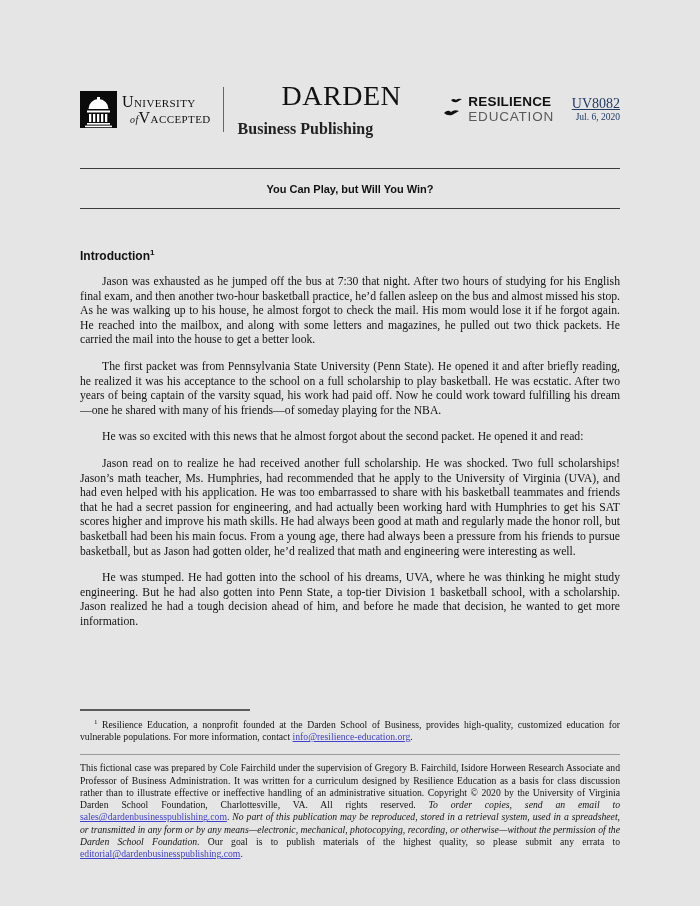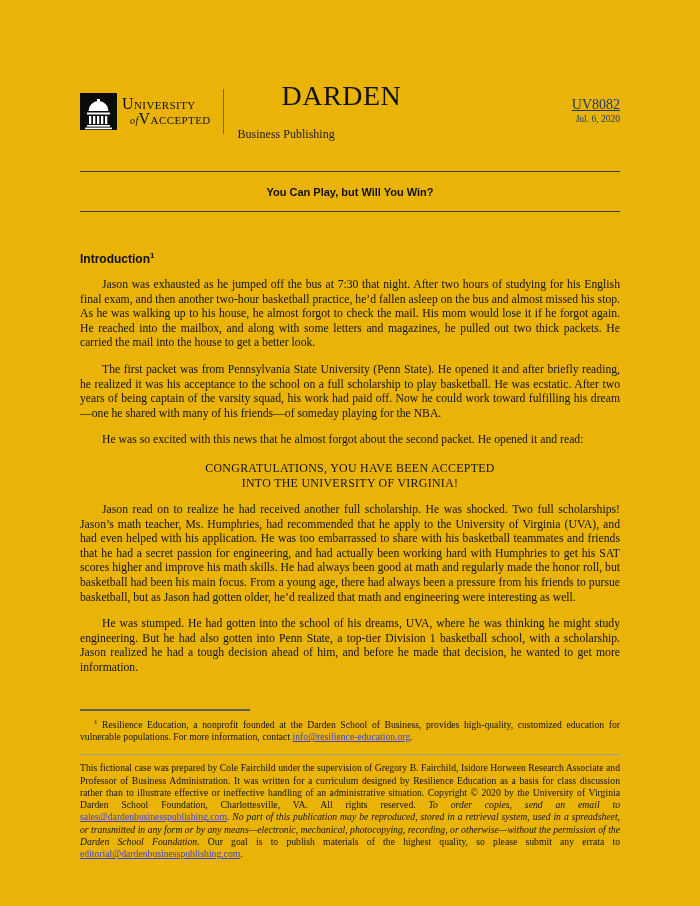--- a/index.html
+++ b/index.html
@@ -1,20 +1,20 @@
 <!DOCTYPE html>
 <html><head>
 <meta charset="utf-8">
 <style>
   * { margin:0; padding:0; box-sizing:border-box; }
   html,body { background:#ffffff; }
   .page {
     position:relative;
     width:700px; height:906px;
-    background:#eab308;
+    background:#e5e5e5;
     font-family:"Liberation Serif", serif;
     color:#1c1c1c;
     margin:0 auto;
     overflow:hidden;
   }
   .content { position:absolute; left:80px; right:80px; top:0; }
 
   
   .masthead {
     margin-top:82px;
@@ -23,21 +23,21 @@
   .uva-logo { display:flex; align-items:center; gap:5px; }
   .rotunda-box { width:37px; height:37px; background:#0b0b0b; display:flex; align-items:flex-end; justify-content:center; }
   .uva-text { font-family:"Liberation Serif", serif; line-height:0.95; color:#111; }
   .uva-line { display:block; font-size:11px; letter-spacing:0.4px; }
   .uva-line .cap { font-size:16px; }
   .uva-line2 { padding-left:8px; }
   .uva-of { font-style:italic; font-size:10px; margin-right:0px; }
   .vdivider { width:1px; height:45px; background:#666; margin:0 14px 0 12px; }
   .darden { line-height:1; }
   .darden-name { font-size:28px; letter-spacing:0.5px; color:#111; font-weight:500;margin-left:44px; }
-  .darden-sub { font-size:12px; margin-top:18px; color:#222; }
+  .darden-sub { font-size:16px; margin-top:11px; color:#222;font-weight:bold; }
   .resilience { display:flex; align-items:center; margin-left:42px; gap:3px; }
   .birds { width:22px; height:26px; }
   .res-text { line-height:1.05; font-family:"Liberation Sans", sans-serif; }
   .res-line1 { display:block; font-size:13.5px; font-weight:bold; color:#111; letter-spacing:0.2px; }
   .res-line2 { display:block; font-size:13.5px; color:#5a5a5a; letter-spacing:0.8px; }
   .docid { margin-left:auto; text-align:right; color:#203864; line-height:1.25; }
   .docid-num { font-size:14px; display:block;text-decoration:underline; }
   .docid-date { font-size:9.5px; display:block; }
 
   
@@ -112,41 +112,47 @@
         </div>
       </div>
 
       <div class="vdivider"></div>
 
       <div class="darden">
         <div class="darden-name">DARDEN</div>
         <div class="darden-sub">Business Publishing</div>
       </div>
 
+      <div class="resilience">
+        <svg class="birds" viewBox="0 0 22 26">
+          <path d="M8 3 Q11 1 13 3 Q15 1 19 2 L14 5 Q10 6 8 3 Z" fill="#111"></path>
+          <path d="M1 16 Q5 12 8 15 Q11 12 16 14 L9 18 Q4 19 1 16 Z" fill="#111"></path>
+        </svg>
+        <div class="res-text">
+          <span class="res-line1">RESILIENCE</span>
+          <span class="res-line2">EDUCATION</span>
+        </div>
+      </div>
 
       <div class="docid">
         <span class="docid-num">UV8082</span>
         <span class="docid-date">Jul. 6, 2020</span>
       </div>
     </div>
 
     <hr class="title-rule">
     <div class="doc-title">You Can Play, but Will You Win?</div>
     <hr class="title-rule-bottom">
 
     <div class="section-heading"><span>Introduction</span><sup>1</sup></div>
 
     <p class="body-par">Jason was exhausted as he jumped off the bus at 7:30 that night. After two hours of studying for his English final exam, and then another two-hour basketball practice, he’d fallen asleep on the bus and almost missed his stop. As he was walking up to his house, he almost forgot to check the mail. His mom would lose it if he forgot again. He reached into the mailbox, and along with some letters and magazines, he pulled out two thick packets. He carried the mail into the house to get a better look.</p>
     <p class="body-par">The first packet was from Pennsylvania State University (Penn State). He opened it and after briefly reading, he realized it was his acceptance to the school on a full scholarship to play basketball. He was ecstatic. After two years of being captain of the varsity squad, his work had paid off. Now he could work toward fulfilling his dream—one he shared with many of his friends—of someday playing for the NBA.</p>
     <p class="body-par">He was so excited with this news that he almost forgot about the second packet. He opened it and read:</p>
 
-    <div class="congrats">
-      <div>CONGRATULATIONS, YOU HAVE BEEN ACCEPTED</div>
-      <div>INTO THE UNIVERSITY OF VIRGINIA!</div>
-    </div>
 
     <p class="body-par">Jason read on to realize he had received another full scholarship. He was shocked. Two full scholarships! Jason’s math teacher, Ms. Humphries, had recommended that he apply to the University of Virginia (UVA), and had even helped with his application. He was too embarrassed to share with his basketball teammates and friends that he had a secret passion for engineering, and had actually been working hard with Humphries to get his SAT scores higher and improve his math skills. He had always been good at math and regularly made the honor roll, but basketball had been his main focus. From a young age, there had always been a pressure from his friends to pursue basketball, but as Jason had gotten older, he’d realized that math and engineering were interesting as well.</p>
     <p class="body-par">He was stumped. He had gotten into the school of his dreams, UVA, where he was thinking he might study engineering. But he had also gotten into Penn State, a top-tier Division 1 basketball school, with a scholarship. Jason realized he had a tough decision ahead of him, and before he made that decision, he wanted to get more information.</p>
   </div>
 
   <div class="footer">
     <hr class="footnote-sep">
     <p class="footnote"><sup>1</sup><span> Resilience Education, a nonprofit founded at the Darden School of Business, provides high-quality, customized education for vulnerable populations. For more information, contact </span><a href="#" class="em-link">info@resilience-education.org</a><span>.</span></p>
 
     <hr class="bottom-rule">

